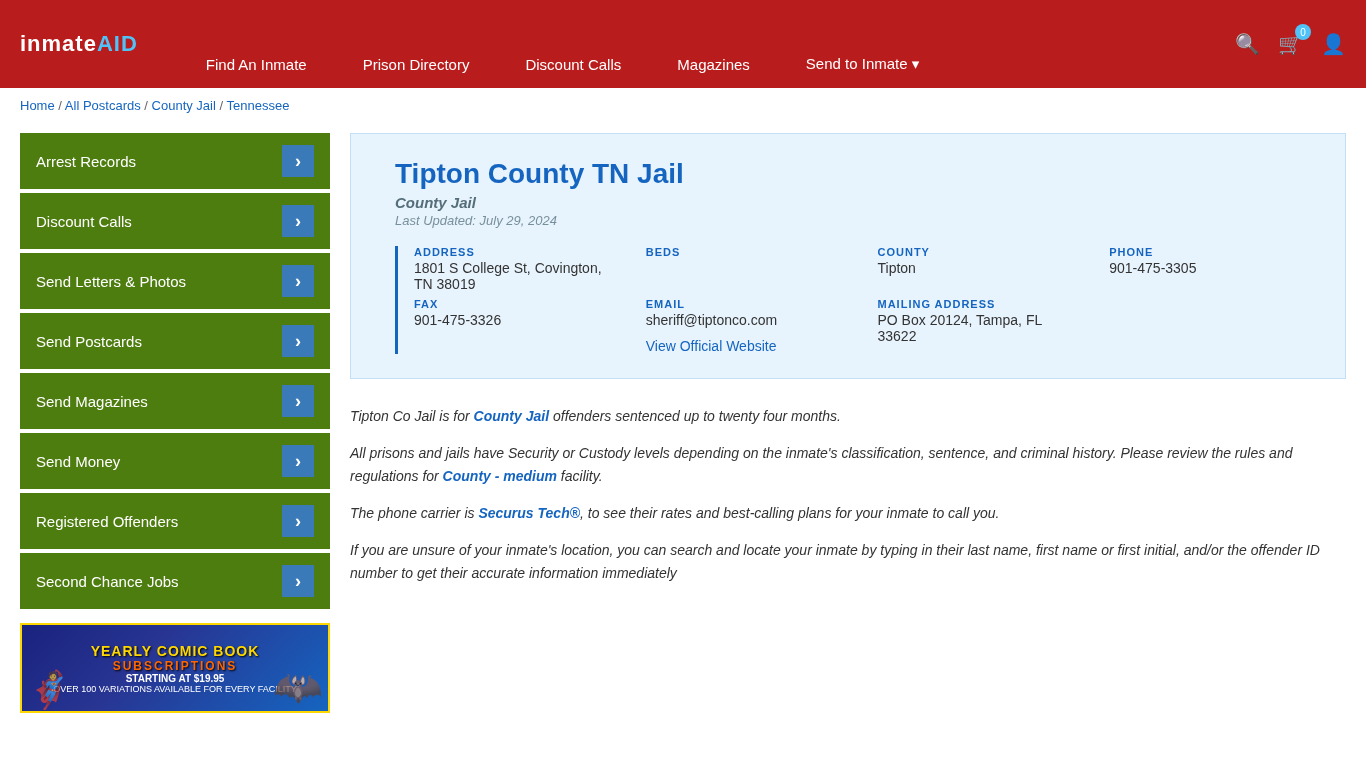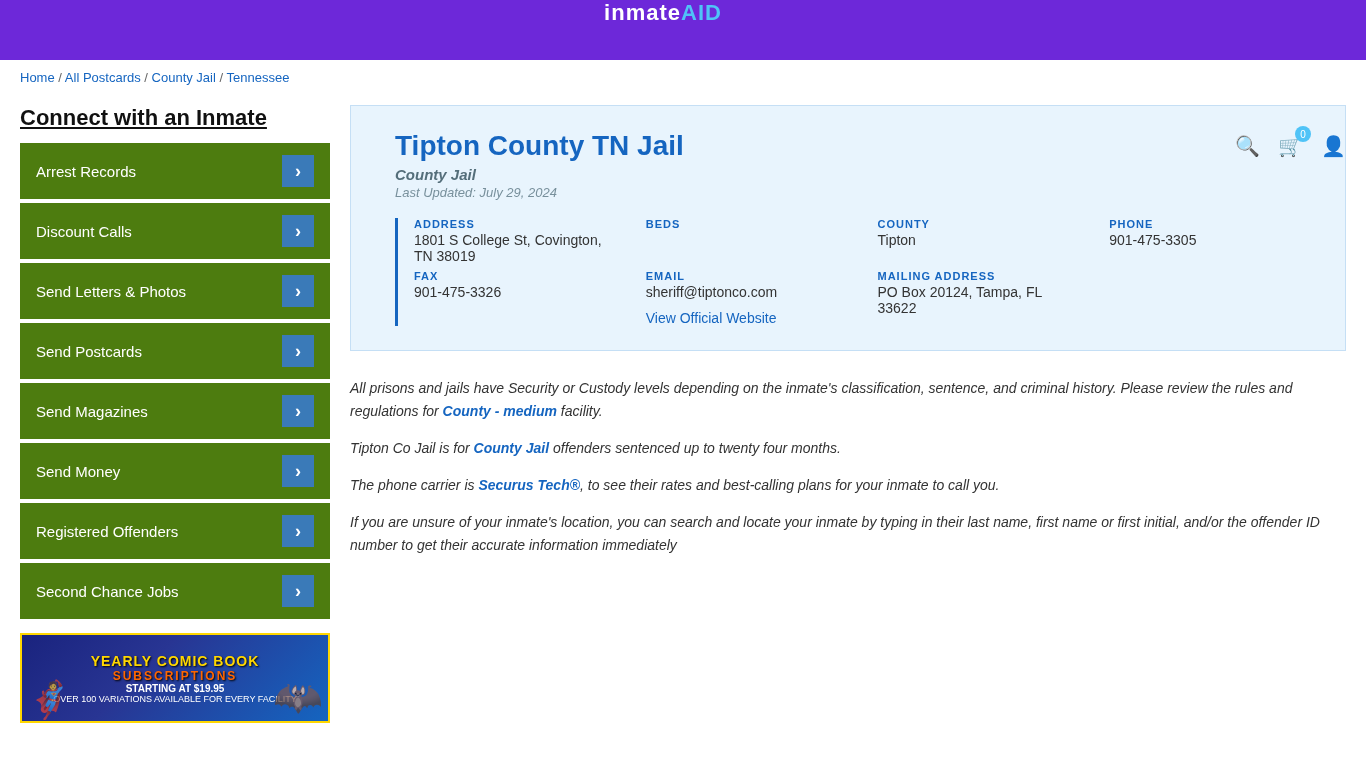--- a/index.html
+++ b/index.html
@@ -1,25 +1,24 @@
 <!DOCTYPE html>
 <html><head>
   <meta charset="utf-8">
   <style>
     * { margin: 0; padding: 0; box-sizing: border-box; }
     body { font-family: Arial, sans-serif; font-size: 14px; color: #333; background: #fff; }
 
     
     .header {
-      background: #6d28d9;
+      background: #b91c1c;
       display: flex;
       align-items: center;
       padding: 0 20px;
-      height: 60px;
-      flex-direction: column;
+      height: 88px;
     }
     .logo {
       display: flex;
       align-items: center;
       margin-right: 40px;
     }
     .logo-text {
       color: #fff;
       font-size: 22px;
       font-weight: bold;
@@ -306,21 +305,20 @@
   <a href="#">All Postcards</a>
   <span> / </span>
   <a href="#">County Jail</a>
   <span> / </span>
   <a href="#">Tennessee</a>
 </div>
 
 <div class="main-layout">
 
   <aside class="sidebar">
-    <div class="sidebar-title">Connect with an Inmate</div>
     <div class="sidebar-menu">
       <div class="sidebar-menu-item">
         <span>Arrest Records</span>
         <span class="sidebar-arrow">›</span>
       </div>
       <div class="sidebar-menu-item">
         <span>Discount Calls</span>
         <span class="sidebar-arrow">›</span>
       </div>
       <div class="sidebar-menu-item">
@@ -404,24 +402,24 @@
           <div>
             <div class="info-label">MAILING ADDRESS</div>
             <div class="info-value">PO Box 20124, Tampa, FL 33622</div>
           </div>
         </div>
       </div>
     </div>
 
     <div class="description">
       <p class="desc-para">
-        <span>All prisons and jails have Security or Custody levels depending on the inmate's classification, sentence, and criminal history. Please review the rules and regulations for </span><a href="#" class="desc-link">County - medium</a><span> facility.</span>
+        <span>Tipton Co Jail is for </span><a href="#" class="desc-link">County Jail</a><span> offenders sentenced up to twenty four months.</span>
       </p>
       <p class="desc-para">
-        <span>Tipton Co Jail is for </span><a href="#" class="desc-link">County Jail</a><span> offenders sentenced up to twenty four months.</span>
+        <span>All prisons and jails have Security or Custody levels depending on the inmate's classification, sentence, and criminal history. Please review the rules and regulations for </span><a href="#" class="desc-link">County - medium</a><span> facility.</span>
       </p>
       <p class="desc-para">
         <span>The phone carrier is </span><a href="#" class="desc-link">Securus Tech®</a><span>, to see their rates and best-calling plans for your inmate to call you.</span>
       </p>
       <p class="desc-para">If you are unsure of your inmate's location, you can search and locate your inmate by typing in their last name, first name or first initial, and/or the offender ID number to get their accurate information immediately</p>
     </div>
   </main>
 </div>
 
 </body></html>

